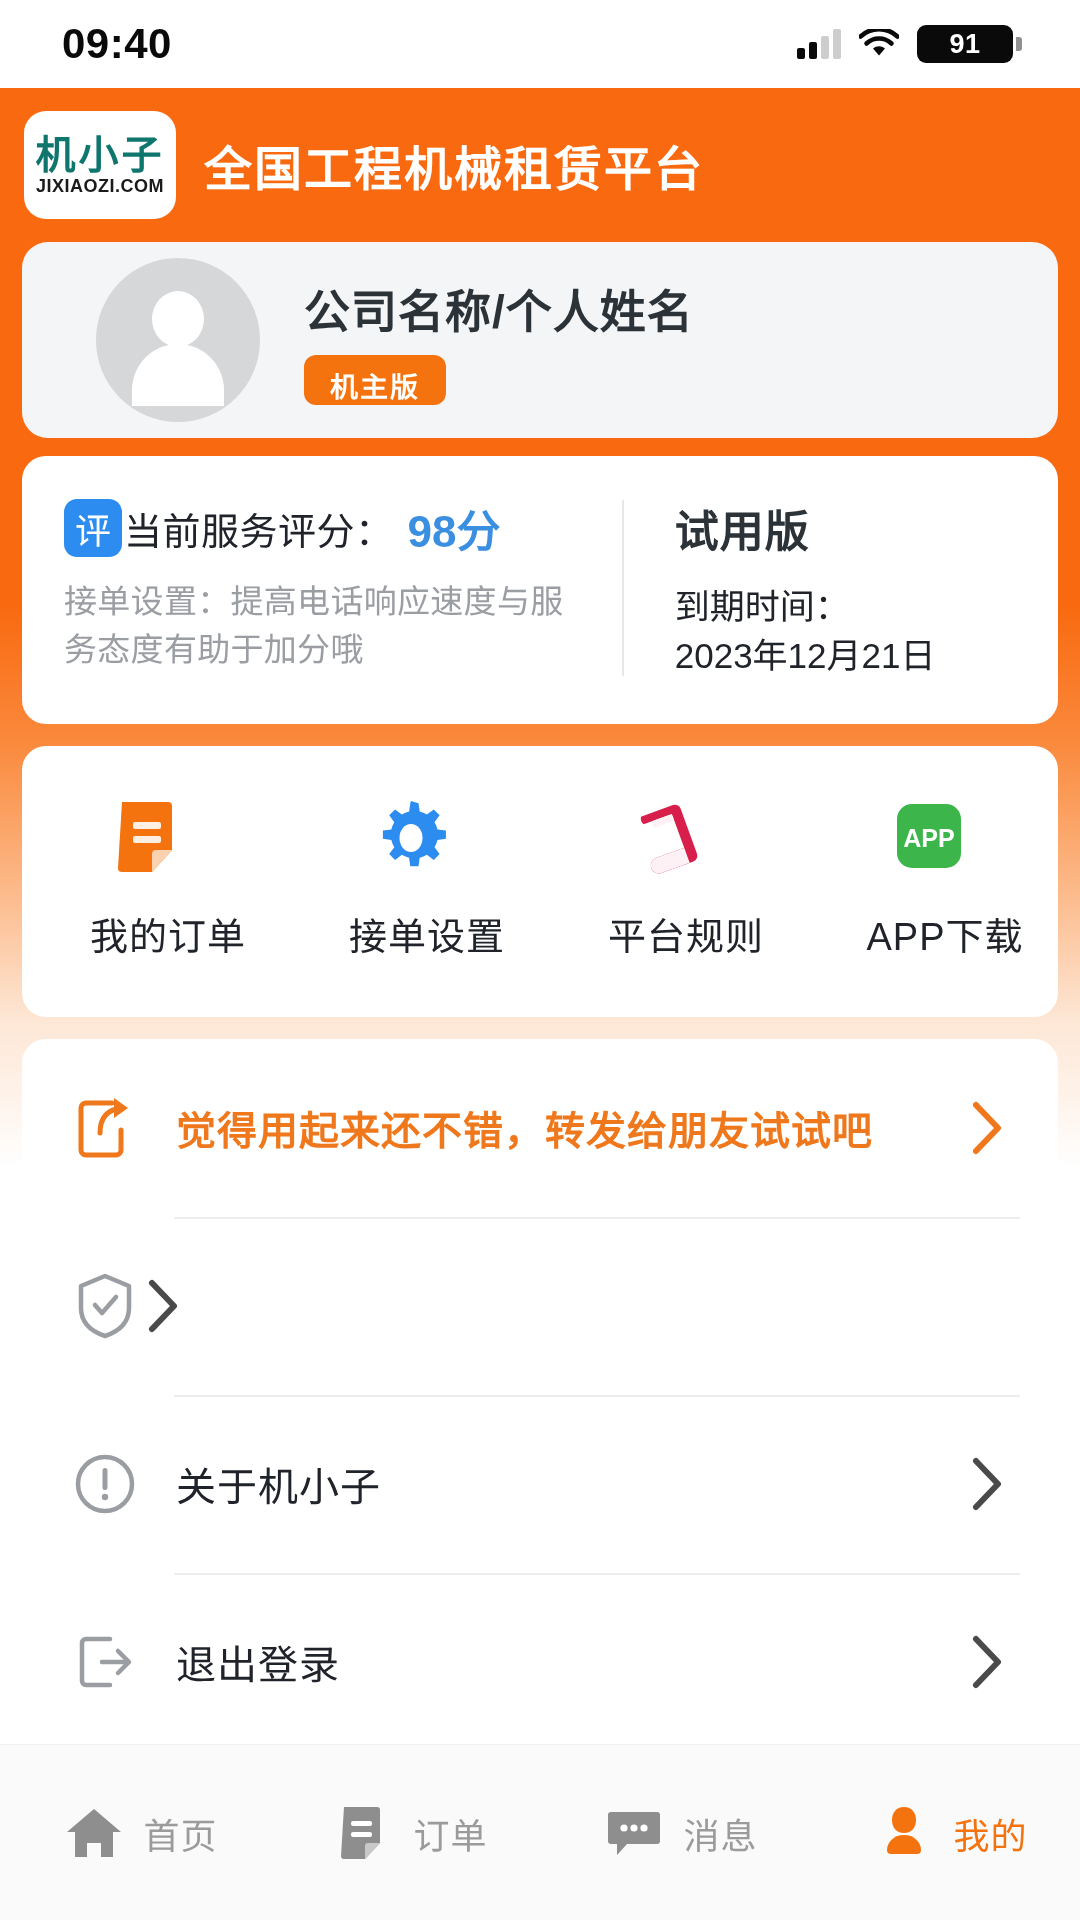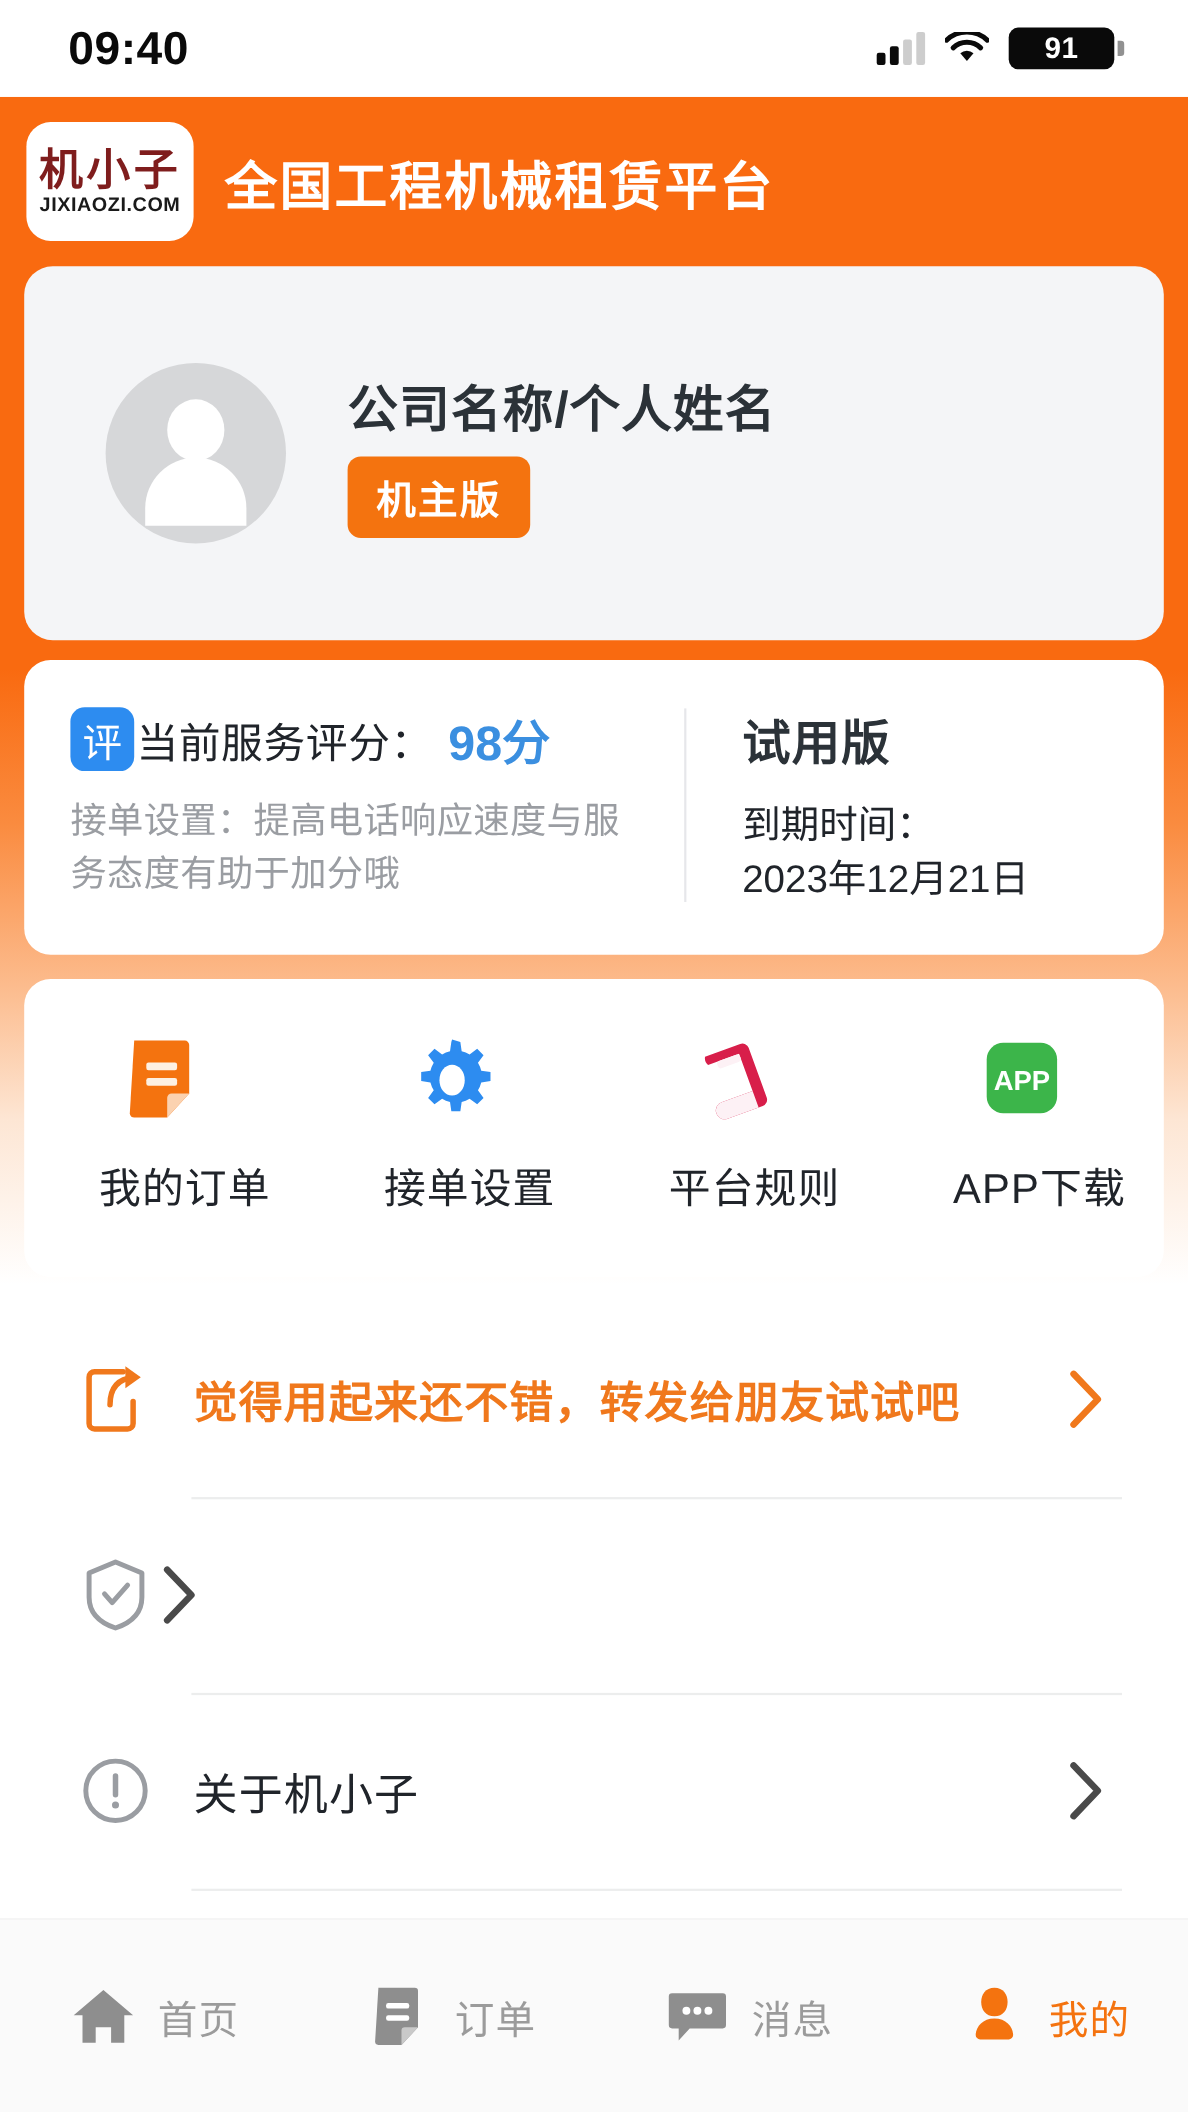--- a/index.html
+++ b/index.html
@@ -74,42 +74,42 @@
     padding-left:24px; gap:28px;
   }
   .logo {
     width:152px; height:108px; border-radius:22px;
     background:#ffffff;
     display:flex; flex-direction:column;
     align-items:center; justify-content:center;
     gap:2px; flex-shrink:0;
   }
   .logo-cn {
-    font-size:40px; font-weight:bold; color:#7f1d1d;
+    font-size:40px; font-weight:bold; color:#0f766e;
     letter-spacing:3px; line-height:1;
     font-family:"DejaVu Sans","Liberation Sans",sans-serif;
   }
   .logo-en {
     font-size:18px; font-weight:bold; color:#1a1a1a;
     letter-spacing:0.5px; line-height:1;
   }
   .brand-title {
     font-size:48px; font-weight:bold; color:#ffffff;
     letter-spacing:2px;
   }
 
   
   .profile-card {
     position:relative; z-index:3;
     margin:0 22px;
-    height:340px;
+    height:196px;
     background:#f4f5f7;
     border-radius:26px;
     display:flex; align-items:center;
-    padding-left:74px; gap:56px;
+    padding-left:74px; gap:44px;
   }
   .avatar {
     width:164px; height:164px; border-radius:50%;
     background:#d6d7d9;
     position:relative; flex-shrink:0;
   }
   .avatar .head {
     position:absolute; left:50%; top:33px;
     transform:translateX(-50%);
     width:52px; height:56px; border-radius:50%;
@@ -123,23 +123,23 @@
     background:#ffffff;
   }
   .profile-info { display:flex; flex-direction:column; gap:14px; }
   .profile-name {
     font-size:46px; font-weight:bold; color:#2b3238;
     letter-spacing:1px;
   }
   .role-badge {
     align-self:flex-start;
     background:#f4730f; color:#ffffff;
-    font-size:36px; font-weight:bold;
+    font-size:28px; font-weight:bold;
     border-radius:12px;
-    padding:10px 26px 12px;
+    padding:10px 26px 0;
     letter-spacing:2px;
   }
 
   
   .score-card {
     position:relative; z-index:3;
     margin:18px 22px 0;
     background:#ffffff;
     border-radius:24px;
     display:flex;

